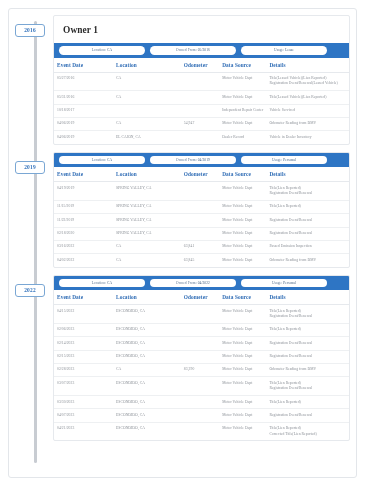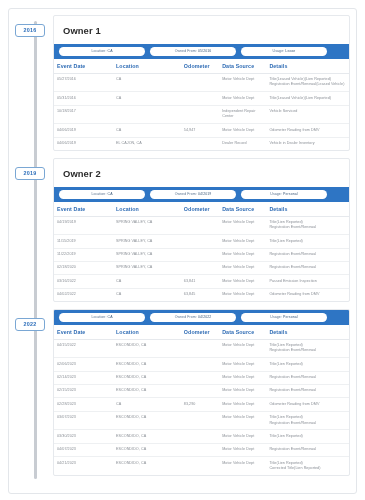--- a/index.html
+++ b/index.html
@@ -7,20 +7,21 @@
     width:365px;height:500px;
     background:#ffffff;
     font-family:"Liberation Sans", sans-serif;
     overflow:hidden;
   }
   .page{
     position:relative;
     width:365px;height:500px;
     box-sizing:border-box;
     padding:8px 8px 8px 8px;
+    font-family:Liberation Serif, serif;
   }
   .frame{
     position:relative;
     border:1px solid #e3e6ea;
     border-radius:3px;
     background:#fff;
     padding:6px 6px 10px 6px;
     min-height:470px;
     box-sizing:border-box;
   }
@@ -204,21 +205,20 @@
                     <span class="det-line">Vehicle in Dealer Inventory</span>
                   </td>
                 </tr>
               </tbody>
             </table>
           </div>
         </div>
         <div class="owner-block">
           <div class="year-badge">2019</div>
           <div class="card">
-            <div class="owner-title">Owner 2</div>
             <div class="pillbar">
               <div class="pill"><span>Location:</span> <b>CA</b></div>
               <div class="pill"><span>Owned From:</span> <b>04/2019</b></div>
               <div class="pill"><span>Usage:</span> <b>Personal</b></div>
             </div>
             <table>
               <colgroup>
                 <col class="c-date">
                 <col class="c-loc">
                 <col class="c-odo">

